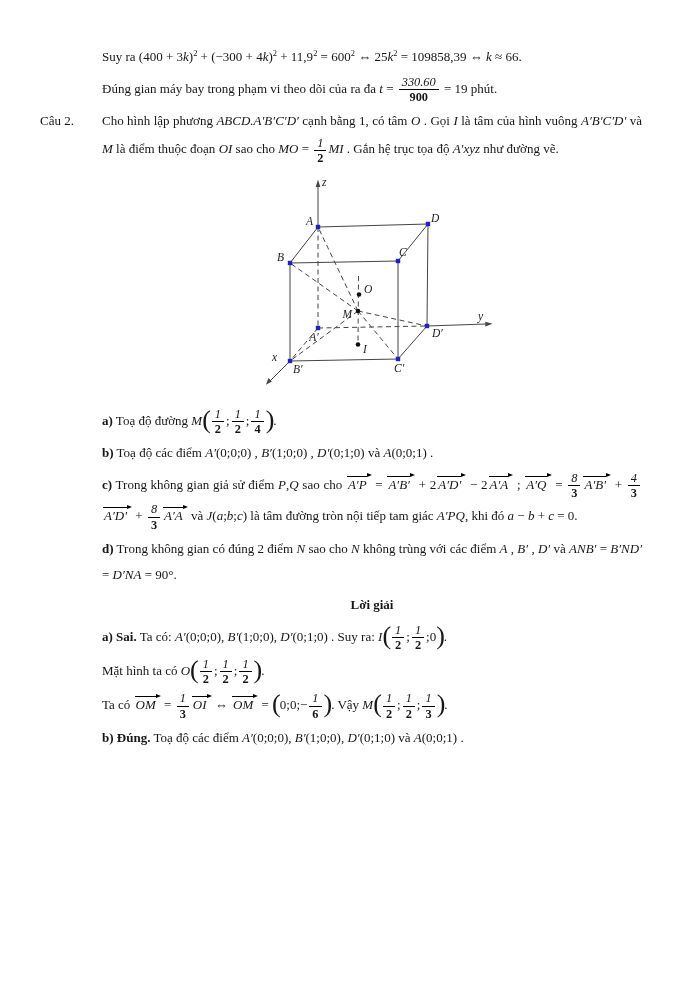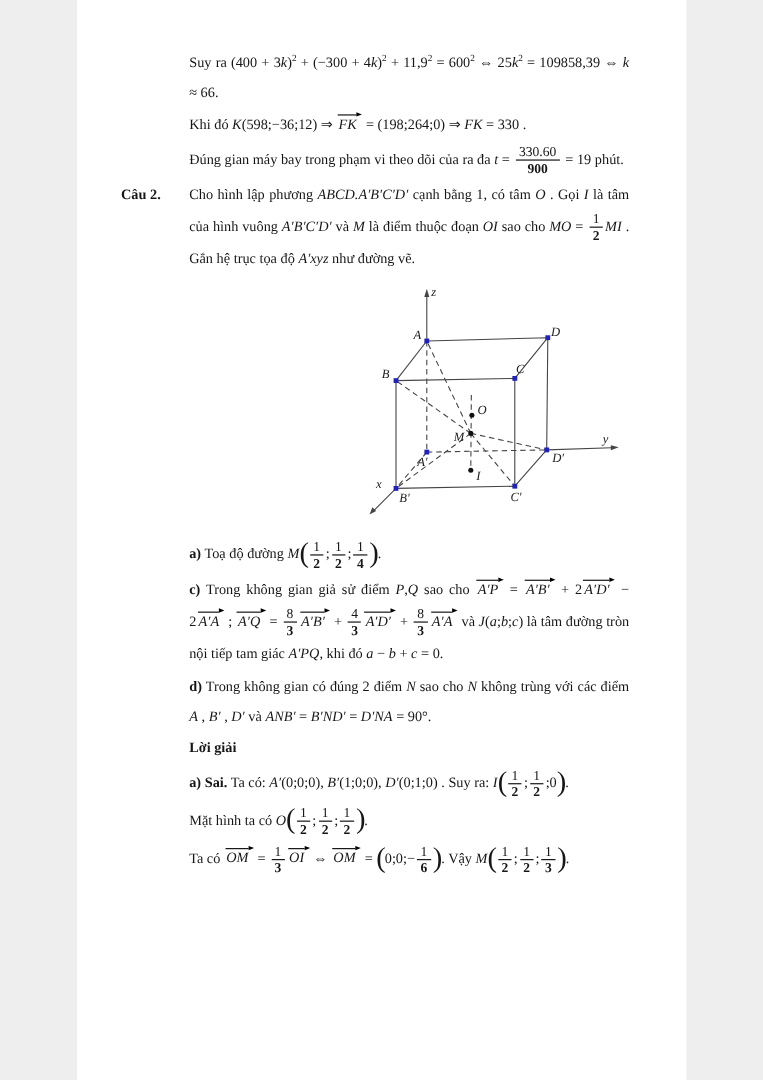--- a/index.html
+++ b/index.html
@@ -1,73 +1,72 @@
 <!DOCTYPE html>
 <html style="--edge: #454545; --vx: #2121bd; --pt: #111111; --pagebg: #ffffff; --ink: #161616;"><head>
 <meta charset="utf-8">
 <style>
   :root{
     --edge:#454545; --vx:#2121bd; --pt:#111111; --pagebg:#ffffff; --ink:#161616;
   }
   html,body{margin:0;padding:0;background:#eee;}
   .doc{
     position:relative;
-    width:554px;height:982px;
+    width:694px;height:982px;
     background:var(--pagebg);
     color:var(--ink);
     font-family:"Liberation Serif", serif;
     font-size:13px;
     box-sizing:border-box;
     padding:44px 52px 0 102px;
     overflow:hidden;
     margin:0 auto;
   }
   .para{ text-align:justify; line-height:2.05; margin:0 0 3px 0; }
-  .para.center{ }
+  .para.center{ text-align:center; }
   .cau{ position:relative; }
-  .cau-label{ position:absolute; left:-62px; top:0; font-weight:bold; line-height:2.05; }
+  .cau-label{ position:absolute; left:-62px; top:0; font-weight:normal; line-height:2.05; }
   .rm{ font-style:normal; }
   .bd{ font-weight:bold; }
   .it{ font-style:italic; }
   sup{ font-size:0.65em; line-height:0; }
   .vec{ font-style:italic; position:relative; margin:0 4px 0 1px; padding:0 1px; }
   .vec::before{
     content:''; position:absolute; left:0; right:1px; top:-1px; height:1px; background:#000;
   }
   .vec::after{
     content:''; position:absolute; right:-4px; top:-3.5px; width:0; height:0;
     border-style:solid; border-width:2.5px 0 2.5px 5px;
     border-color:transparent transparent transparent #000;
   }
   .frac{
     display:inline-flex; flex-direction:column; align-items:center;
     vertical-align:middle; line-height:1.15; margin:1px 2px; font-size:0.95em;
     text-align:center;
   }
-  .frac .fn{ display:block; padding:0 3px; border-bottom:1px solid #000; }
+  .frac .fn{ display:block; padding:0 3px; border-bottom:1px solid #000;font-style:italic; }
   .frac .fd{ display:block; padding:0 3px;font-weight:bold; }
   .bp{
     font-size:200%; line-height:0; vertical-align:-0.12em; font-weight:400;
     letter-spacing:-1px;
   }
   .fig{ margin:6px 0 6px 142px; }
   .edge{ stroke:var(--edge); stroke-width:1; fill:none; }
   .dash{ stroke-dasharray:5 3.5; }
   .vx{ fill:var(--vx); stroke:none; }
   .pt{ fill:var(--pt); stroke:none; }
   .ah{ fill:var(--edge); stroke:none; }
   .fig-label{ font-family:"Liberation Serif",serif; font-style:italic; font-size:11.5px; fill:#222; }
 </style>
 </head>
 <body>
 
 <div class="doc">
 
   <div class="para"><span class="rm">Suy ra (400 + 3</span><span class="it">k</span><span class="rm">)</span><sup>2</sup><span class="rm"> + (−300 + 4</span><span class="it">k</span><span class="rm">)</span><sup>2</sup><span class="rm"> + 11,9</span><sup>2</sup><span class="rm"> = 600</span><sup>2</sup><span class="rm"> ⇔ 25</span><span class="it">k</span><sup>2</sup><span class="rm"> = 109858,39 ⇔ </span><span class="it">k</span><span class="rm"> ≈ 66.</span></div>
-  <div class="para"><span class="rm">Khi đó </span><span class="it">K</span><span class="rm">(598;−36;12) ⇒ </span><span class="vec">FK</span><span class="rm"> = (198;264;0) ⇒ </span><span class="it">FK</span><span class="rm"> = 330 .</span></div>
   <div class="para"><span class="rm">Đúng gian máy bay trong phạm vi theo dõi của ra đa </span><span class="it">t</span><span class="rm"> = </span><span class="frac">
         <span class="fn">330.60</span>
         <span class="fd">900</span>
       </span><span class="rm"> = 19  phút.</span></div>
 
   <div class="para cau">
     <span class="cau-label">Câu 2.</span>
     <span><span class="rm">Cho hình lập phương </span><span class="it">ABCD.A′B′C′D′</span><span class="rm"> cạnh bằng 1, có tâm </span><span class="it">O</span><span class="rm"> . Gọi </span><span class="it">I</span><span class="rm"> là tâm của hình vuông </span><span class="it">A′B′C′D′</span><span class="rm"> và </span><span class="it">M</span><span class="rm"> là điểm thuộc đoạn </span><span class="it">OI</span><span class="rm"> sao cho </span><span class="it">MO</span><span class="rm"> = </span><span class="frac">
           <span class="fn">1</span>
           <span class="fd">2</span>
@@ -141,20 +140,21 @@
   <div class="para"><span class="bd">a)</span><span class="rm"> Toạ độ đường </span><span class="it">M</span><span class="bp">(</span><span class="frac">
         <span class="fn">1</span>
         <span class="fd">2</span>
       </span><span class="rm">;</span><span class="frac">
         <span class="fn">1</span>
         <span class="fd">2</span>
       </span><span class="rm">;</span><span class="frac">
         <span class="fn">1</span>
         <span class="fd">4</span>
       </span><span class="bp">)</span><span class="rm">.</span></div>
+  <div class="para"><span class="bd">b)</span><span class="rm"> Toạ độ các điểm </span><span class="it">A′</span><span class="rm">(0;0;0) , </span><span class="it">B′</span><span class="rm">(1;0;0) , </span><span class="it">D′</span><span class="rm">(0;1;0) và </span><span class="it">A</span><span class="rm">(0;0;1) .</span></div>
   <div class="para"><span class="bd">c)</span><span class="rm"> Trong không gian giả sử điểm </span><span class="it">P</span><span class="rm">,</span><span class="it">Q</span><span class="rm"> sao cho </span><span class="vec">A′P</span><span class="rm"> = </span><span class="vec">A′B′</span><span class="rm"> + 2</span><span class="vec">A′D′</span><span class="rm"> − 2</span><span class="vec">A′A</span><span class="rm"> ; </span><span class="vec">A′Q</span><span class="rm"> = </span><span class="frac">
         <span class="fn">8</span>
         <span class="fd">3</span>
       </span><span class="vec">A′B′</span><span class="rm"> + </span><span class="frac">
         <span class="fn">4</span>
         <span class="fd">3</span>
       </span><span class="vec">A′D′</span><span class="rm"> + </span><span class="frac">
         <span class="fn">8</span>
         <span class="fd">3</span>
       </span><span class="vec">A′A</span><span class="rm"> và </span><span class="it">J</span><span class="rm">(</span><span class="it">a</span><span class="rm">;</span><span class="it">b</span><span class="rm">;</span><span class="it">c</span><span class="rm">) là tâm đường tròn nội tiếp tam giác </span><span class="it">A′PQ</span><span class="rm">, khi đó </span><span class="it">a</span><span class="rm"> − </span><span class="it">b</span><span class="rm"> + </span><span class="it">c</span><span class="rm"> = 0.</span></div>
@@ -188,14 +188,15 @@
       </span><span class="bp">)</span><span class="rm">. Vậy </span><span class="it">M</span><span class="bp">(</span><span class="frac">
         <span class="fn">1</span>
         <span class="fd">2</span>
       </span><span class="rm">;</span><span class="frac">
         <span class="fn">1</span>
         <span class="fd">2</span>
       </span><span class="rm">;</span><span class="frac">
         <span class="fn">1</span>
         <span class="fd">3</span>
       </span><span class="bp">)</span><span class="rm">.</span></div>
+  <div class="para"><span class="bd">b) Đúng.</span><span class="rm"> Toạ độ các điểm </span><span class="it">A′</span><span class="rm">(0;0;0), </span><span class="it">B′</span><span class="rm">(1;0;0), </span><span class="it">D′</span><span class="rm">(0;1;0) và </span><span class="it">A</span><span class="rm">(0;0;1) .</span></div>
 
 </div>
 
 </body></html>

